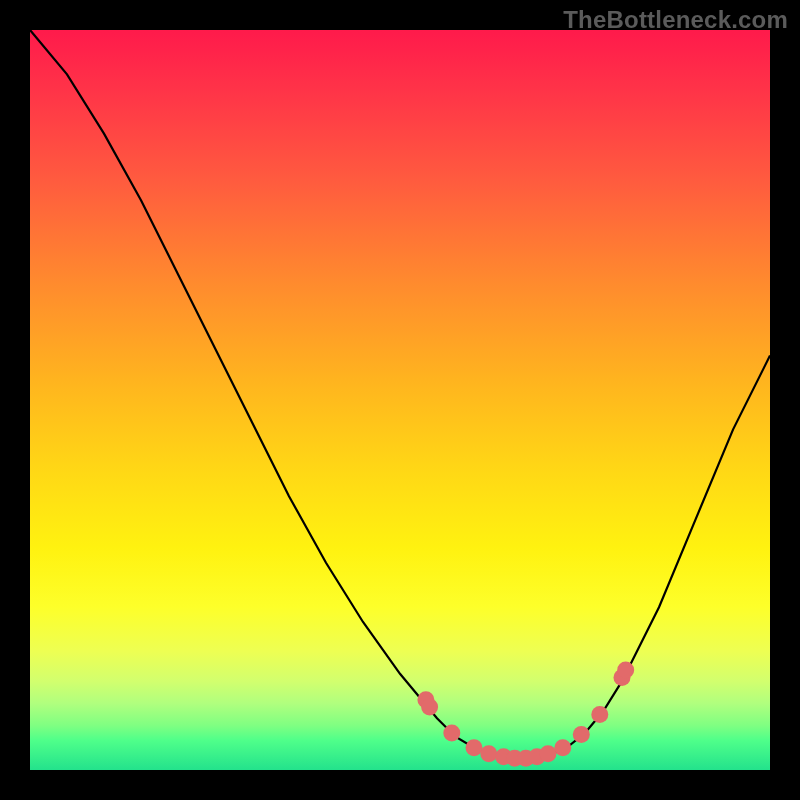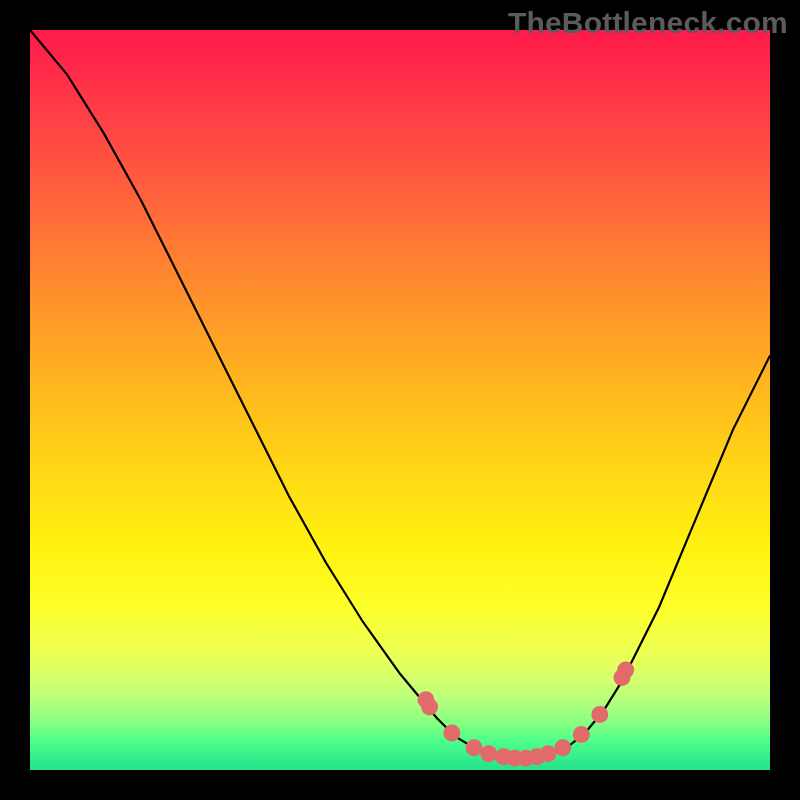--- a/index.html
+++ b/index.html
@@ -40,21 +40,21 @@
       #7fff82 94%,
       #4fff8a 96%,
       #23e28c 100%
     );
   }
   .watermark {
     position: absolute;
     top: 6px;
     right: 12px;
     font-family: Arial, Helvetica, sans-serif;
-    font-size: 30px;
+    font-size: 24px;
     font-weight: 600;
     color: #5b5b5b;
     letter-spacing: 0.2px;
     user-select: none;
   }
   svg.curve {
     position: absolute;
     left: 0;
     top: 0;
     width: 740px;

